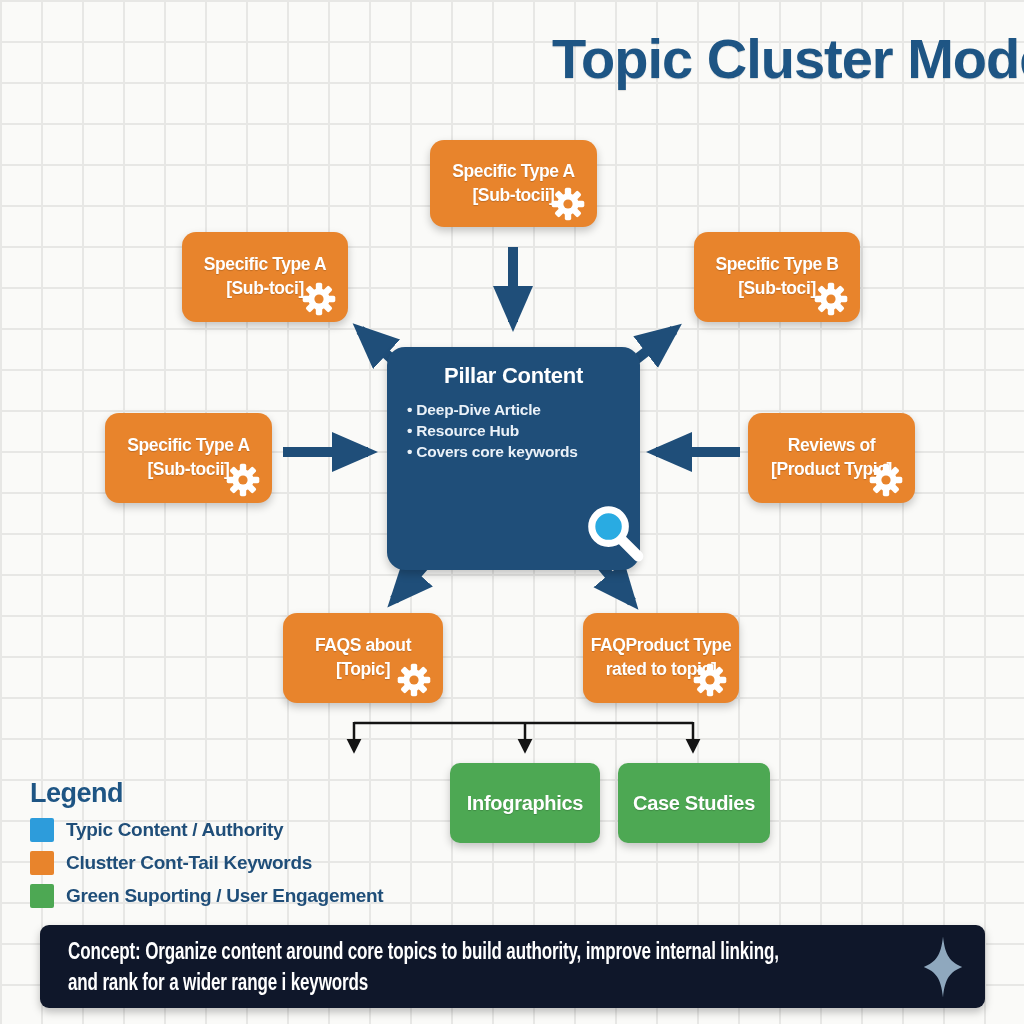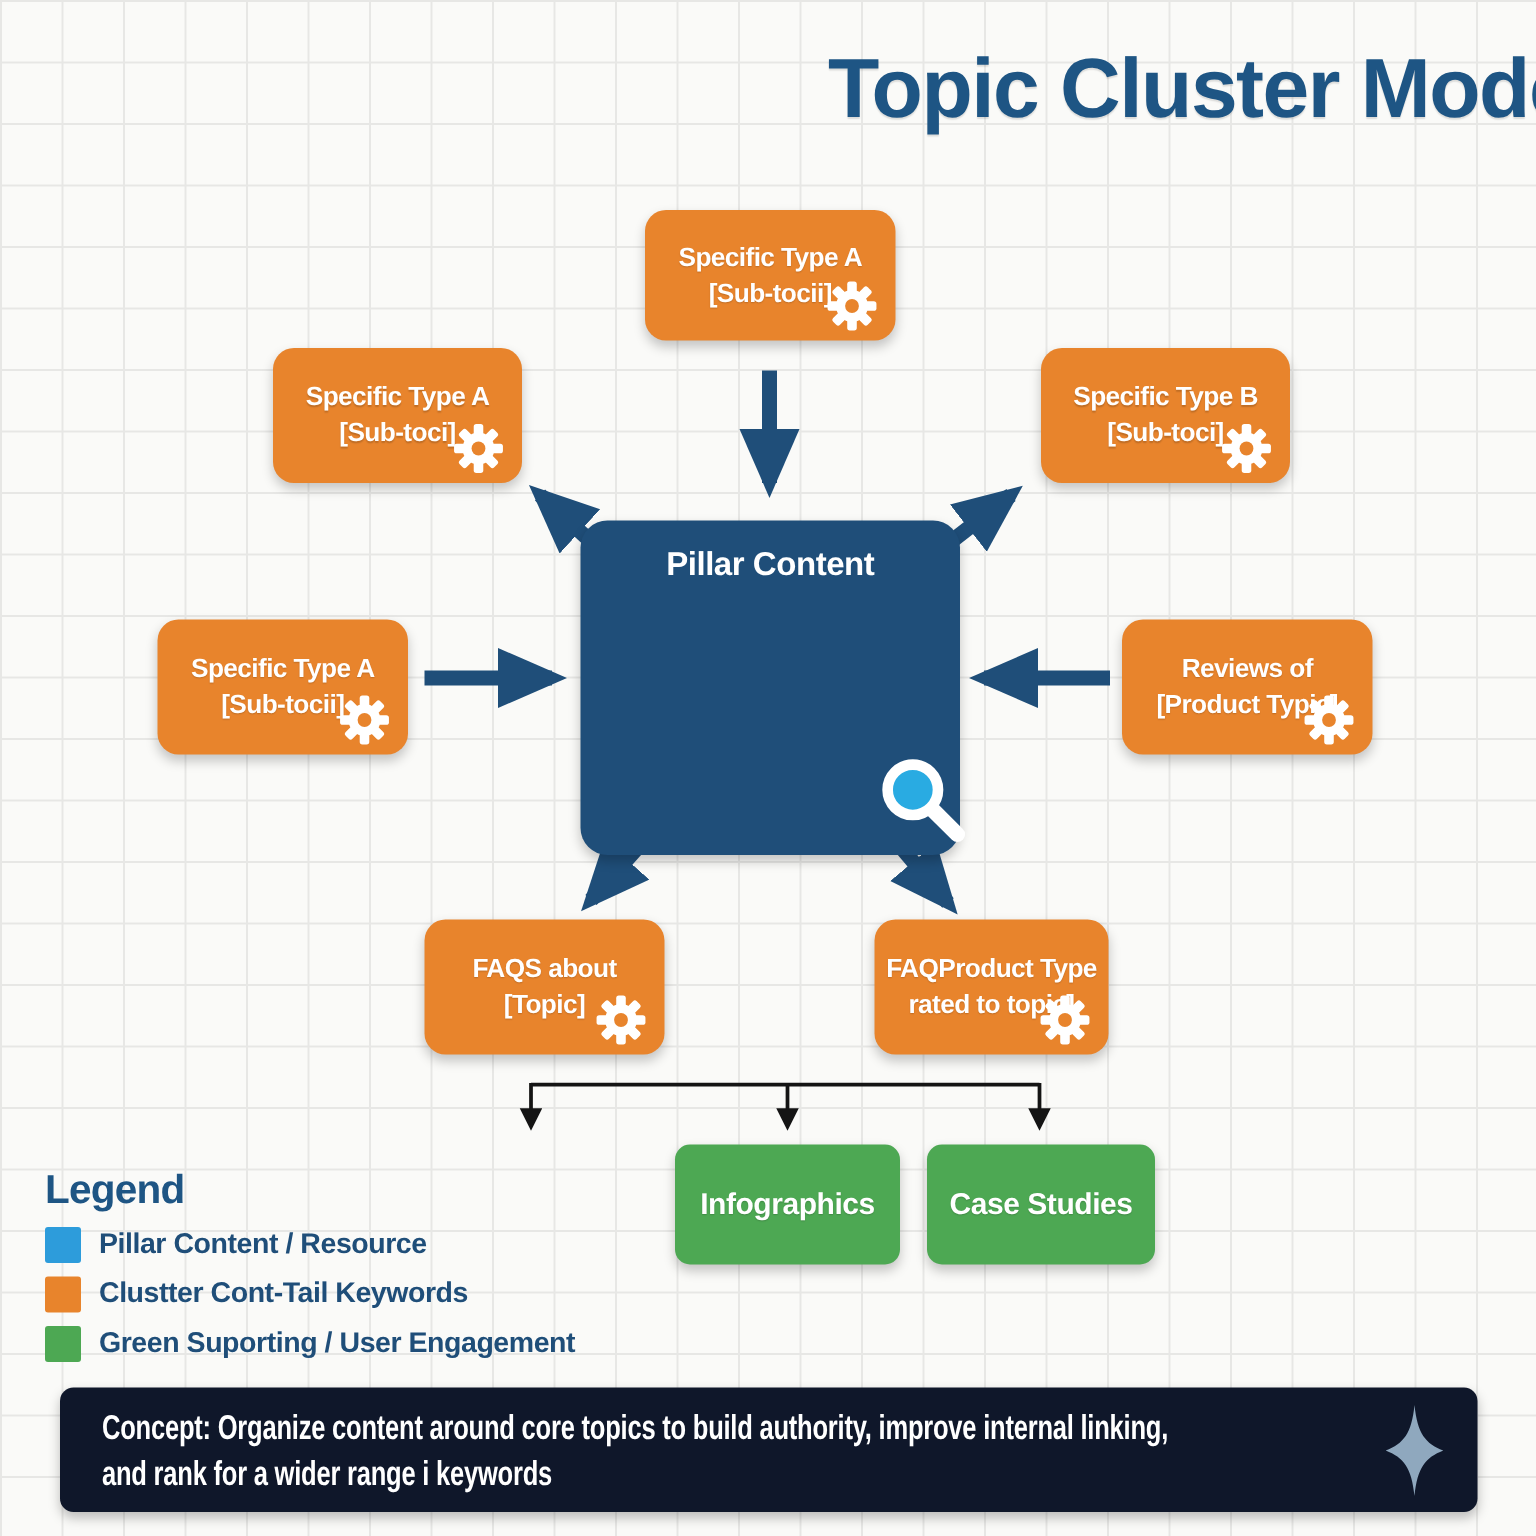--- a/index.html
+++ b/index.html
@@ -211,37 +211,42 @@
       <div>FAQProduct Type</div>
         <div>rated to topic]</div>
     </div>
     <svg class="gear">
         <use href="#i-gear"></use>
       </svg>
   </div>
 
   <div class="box center-box">
     <div class="center-title">Pillar Content</div>
+    <ul class="center-bullets">
+      <li>Deep-Dive Article</li>
+      <li>Resource Hub</li>
+      <li>Covers core keywords</li>
+    </ul>
     <svg class="magnifier">
         <use href="#i-magnifier"></use>
       </svg>
   </div>
 
   <div class="box green g-2">
     <span>Infographics</span>
   </div>
   <div class="box green g-3">
     <span>Case Studies</span>
   </div>
 
   <div class="legend">
     <div class="legend-title">Legend</div>
     <div class="legend-item">
       <span class="swatch sw-blue"></span>
-      <span class="legend-label">Pillar Content / Resource</span>
+      <span class="legend-label">Typic Content / Authority</span>
     </div>
     <div class="legend-item">
       <span class="swatch sw-orange"></span>
       <span class="legend-label">Clustter Cont-Tail Keywords</span>
     </div>
     <div class="legend-item">
       <span class="swatch sw-green"></span>
       <span class="legend-label">Green Suporting / User Engagement</span>
     </div>
   </div>

